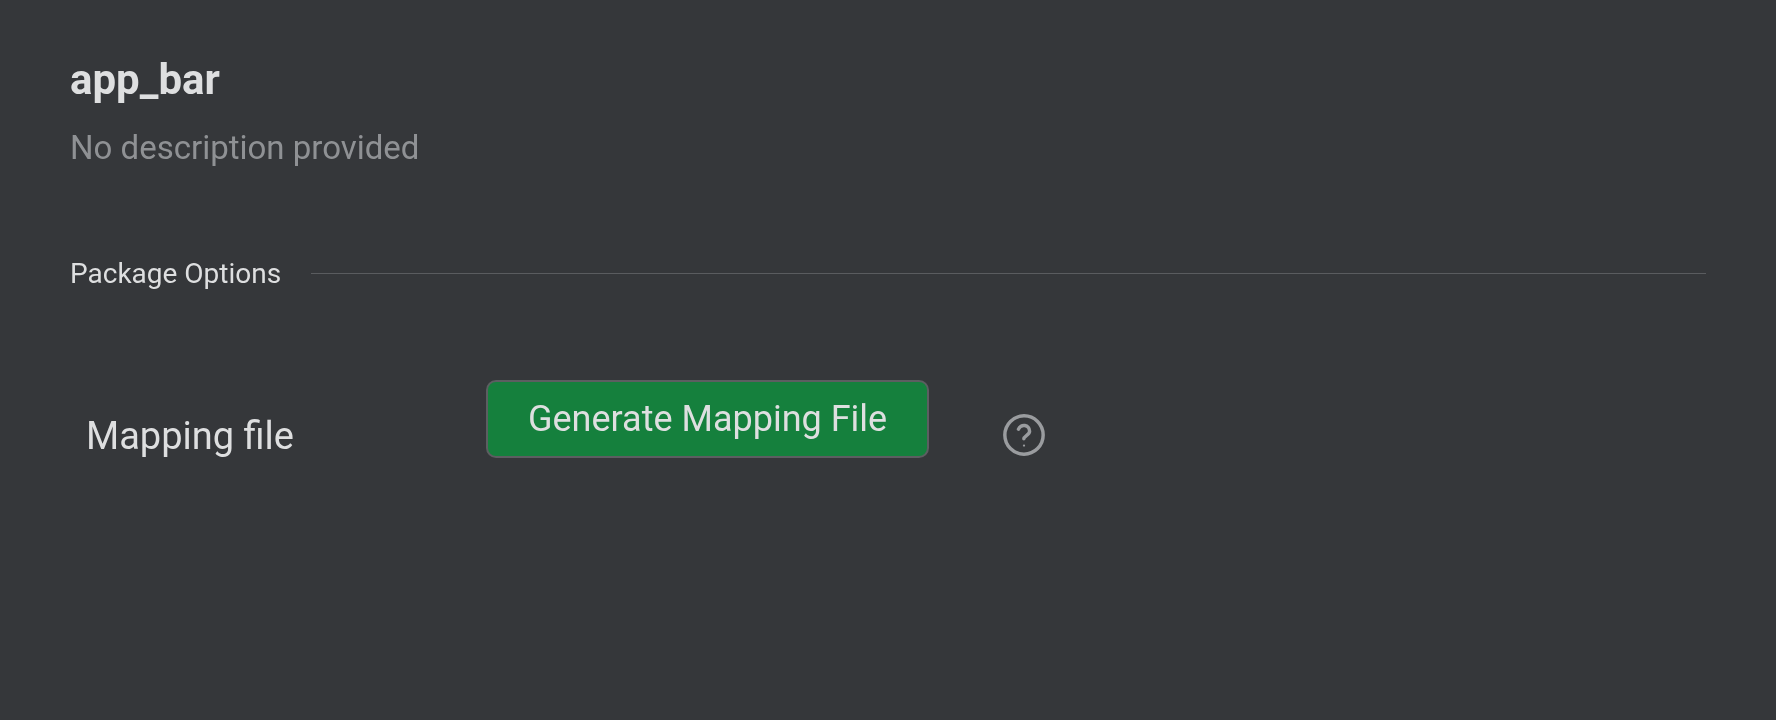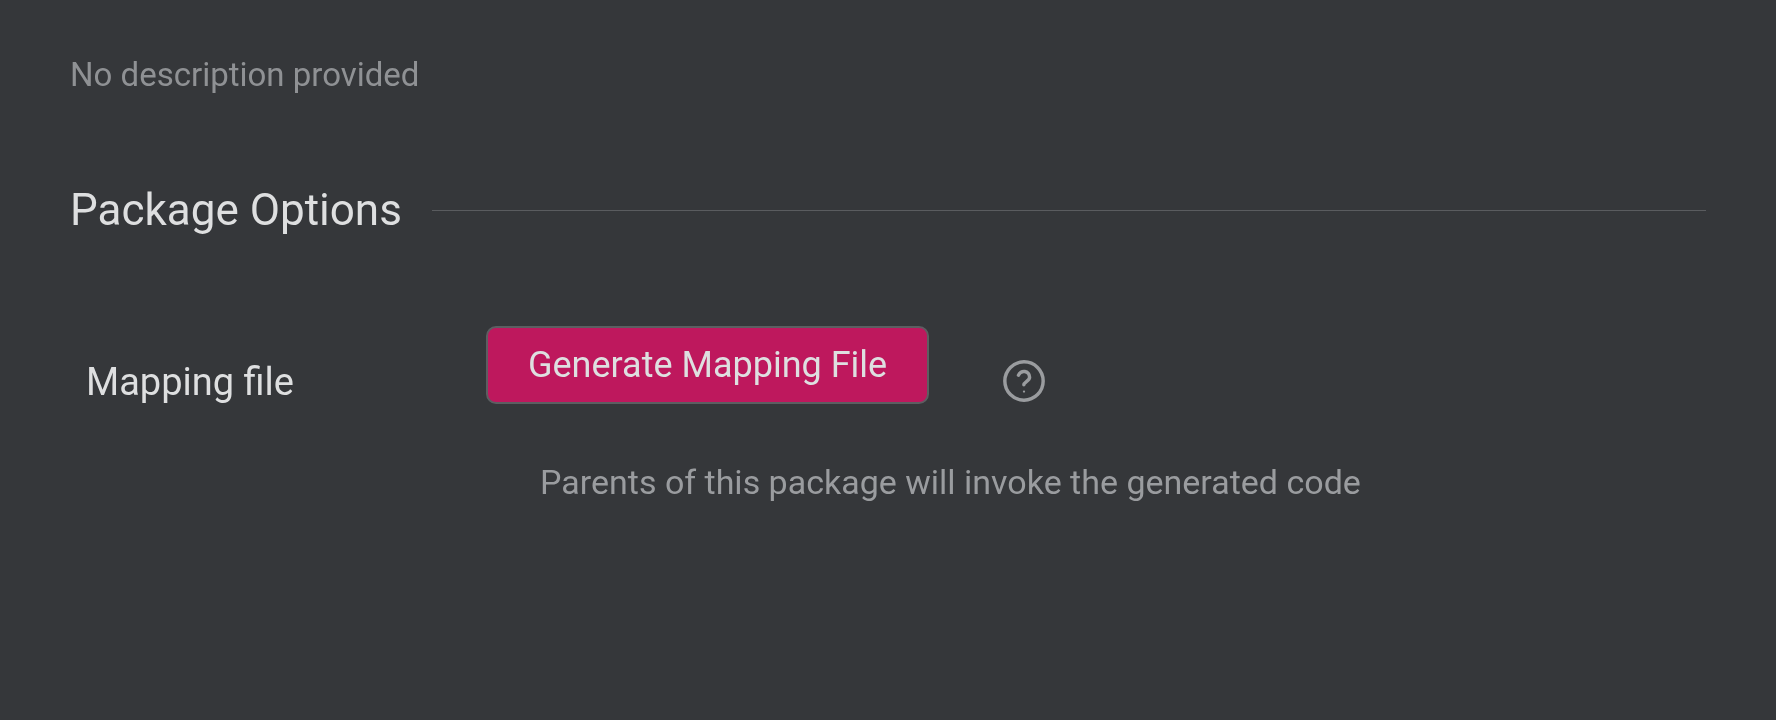--- a/index.html
+++ b/index.html
@@ -29,21 +29,21 @@
       font-weight: 400;
       color: #8f9194;
       margin-bottom: 90px;
     }
     .section-header {
       display: flex;
       align-items: center;
       margin-bottom: 90px;
     }
     .section-title {
-      font-size: 44px;
+      font-size: 28px;
       font-weight: 400;
       color: #dedfe0;
       margin-right: 30px;
       white-space: nowrap;
     }
     .section-divider {
       flex: 1;
       height: 1px;
       background-color: #5a5c5f;
     }
@@ -54,21 +54,21 @@
       margin-bottom: 58px;
     }
     .option-label {
       font-size: 38px;
       font-weight: 400;
       color: #dedfe0;
       width: 400px;
       flex-shrink: 0;
     }
     .option-button {
-      background-color: #be185d;
+      background-color: #15803d;
       border: 2px solid #5c5e61;
       border-radius: 10px;
       color: #dedfe0;
       font-size: 36px;
       font-weight: 400;
       padding: 16px 40px;
       cursor: pointer;
       font-family: inherit;
     }
     .help-icon {
@@ -90,35 +90,33 @@
     .hint-text {
       font-size: 34px;
       font-weight: 400;
       color: #9a9c9f;
     }
   </style>
 </head>
 <body>
 
 <div class="container">
+  <h1 class="header-title">app_bar</h1>
   <p class="header-description">No description provided</p>
 
   <div class="section-header">
     <span class="section-title">Package Options</span>
     <div class="section-divider"></div>
   </div>
 
   <div class="option-row">
     <span class="option-label">Mapping file</span>
     <button class="option-button">Generate Mapping File</button>
     <span class="help-icon">
       <svg viewBox="0 0 24 24" fill="none" stroke="#9a9c9f" stroke-width="1.8">
         <circle cx="12" cy="12" r="10"></circle>
         <path d="M9.1 9a3 3 0 0 1 5.82 1c0 2-3 2.5-3 4" stroke-linecap="round"></path>
         <circle cx="12" cy="17.5" r="0.6" fill="#9a9c9f" stroke="none"></circle>
       </svg>
     </span>
   </div>
 
-  <div class="hint-row">
-    <span class="hint-text">Parents of this package will invoke the generated code</span>
-  </div>
 </div>
 
 </body></html>

